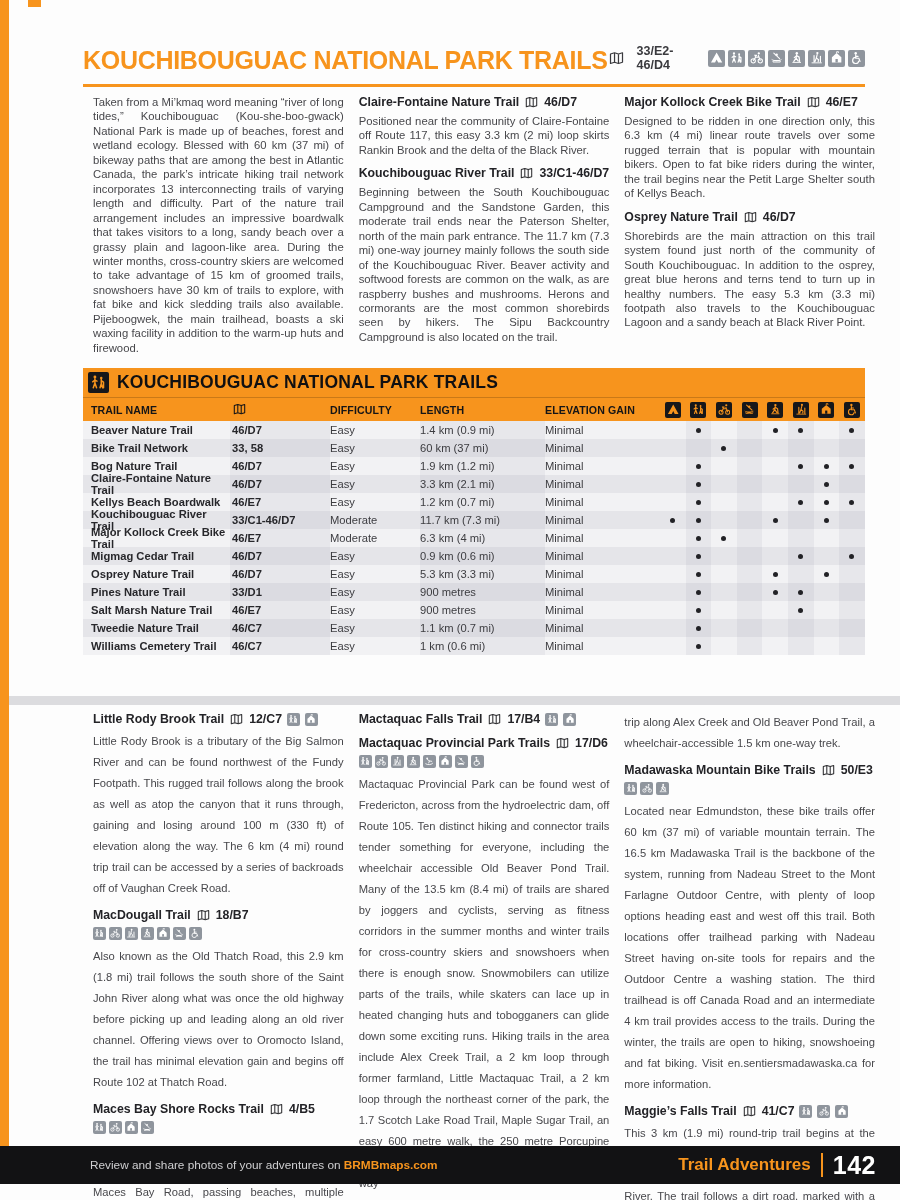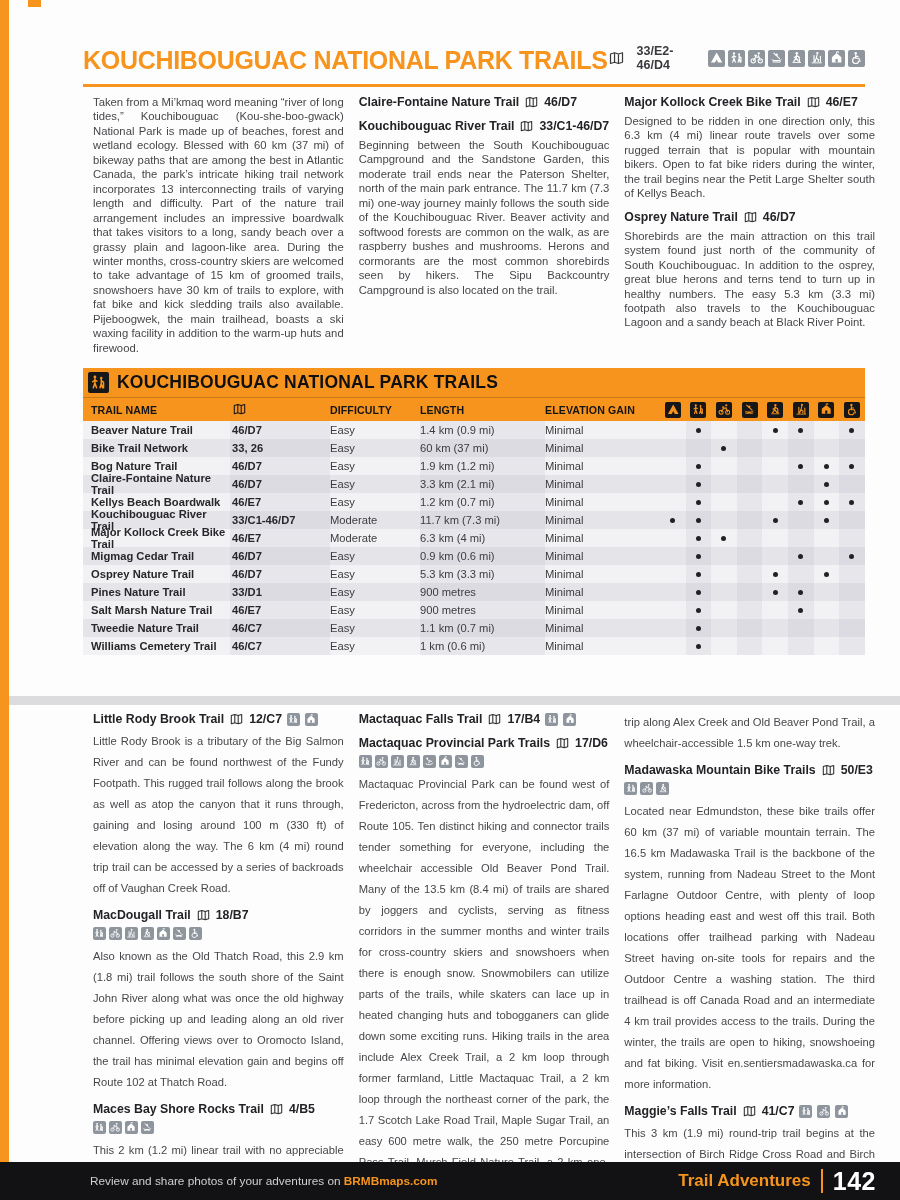--- a/index.html
+++ b/index.html
@@ -52,21 +52,21 @@
   .c-map{width:100px;padding-left:2px;}
   .c-diff{width:90px;}
   .c-len{width:125px;}
   .c-elev{width:115px;}
   .c-act{width:25.6px;justify-content:center;}
   .trow .cell{font-size:11.2px;color:#3c3c40;}
   .trow .bold{font-weight:700;color:#27272b;}
   .dot{width:5px;height:5px;border-radius:50%;background:#222226;}
   
   .divider{position:absolute;left:0;top:696px;width:900px;height:9px;background:#dcdcdf;}
-  .ftr{position:absolute;left:0;bottom:0;width:900px;height:38px;background:#121214;display:flex;align-items:center;
+  .ftr{position:absolute;left:0;bottom:16px;width:900px;height:38px;background:#121214;display:flex;align-items:center;
        justify-content:space-between;box-sizing:border-box;padding:0 24px 0 90px;z-index:6;}
   .ftr-left{font-size:11.8px;color:#cfcfd1;}
   .brand{font-weight:700;color:#f7941d;}
   .ftr-right{display:flex;align-items:center;gap:10px;}
   .section-name{font-size:17px;font-weight:600;color:#f7941d;}
   .ftr-div{width:2px;height:24px;background:#f7941d;}
   .page-num{font-size:25px;font-weight:800;color:#fff;letter-spacing:.5px;}
 </style>
 </head>
 <body>
@@ -170,20 +170,21 @@
           <span class="book">
             <svg viewBox="0 0 16 16">
               <g fill="none" stroke="currentColor" stroke-width="1.3" stroke-linejoin="round">
                 <path d="M1.6 3.2 L5.9 1.9 L10.1 3.2 L14.4 1.9 V12 L10.1 13.3 L5.9 12 L1.6 13.3 Z"></path>
                 <path d="M5.9 2.2 V11.7 M10.1 3.4 V13"></path>
               </g>
             </svg>
           </span>
           <span class="t-map">46/D7</span>
         </div>
+        <p class="bp">Positioned near the community of Claire-Fontaine off Route 117, this easy 3.3 km (2 mi) loop skirts Rankin Brook and the delta of the Black River.</p>
         <div class="trail-h">
           <span>Kouchibouguac River Trail</span>
           <span class="book">
             <svg viewBox="0 0 16 16">
               <g fill="none" stroke="currentColor" stroke-width="1.3" stroke-linejoin="round">
                 <path d="M1.6 3.2 L5.9 1.9 L10.1 3.2 L14.4 1.9 V12 L10.1 13.3 L5.9 12 L1.6 13.3 Z"></path>
                 <path d="M5.9 2.2 V11.7 M10.1 3.4 V13"></path>
               </g>
             </svg>
           </span>
@@ -353,21 +354,21 @@
           <div class="cell c-act band">
             <span class="dot"></span>
           </div>
           <div class="cell c-act"></div>
           <div class="cell c-act band">
             <span class="dot"></span>
           </div>
         </div>
         <div class="trow even">
           <div class="cell c-name bold">Bike Trail Network</div>
-          <div class="cell c-map bold band">33, 26</div>
+          <div class="cell c-map bold band">33, 58</div>
           <div class="cell c-diff">Easy</div>
           <div class="cell c-len band">60 km (37 mi)</div>
           <div class="cell c-elev">Minimal</div>
           <div class="cell c-act"></div>
           <div class="cell c-act band"></div>
           <div class="cell c-act">
             <span class="dot"></span>
           </div>
           <div class="cell c-act band"></div>
           <div class="cell c-act"></div>

